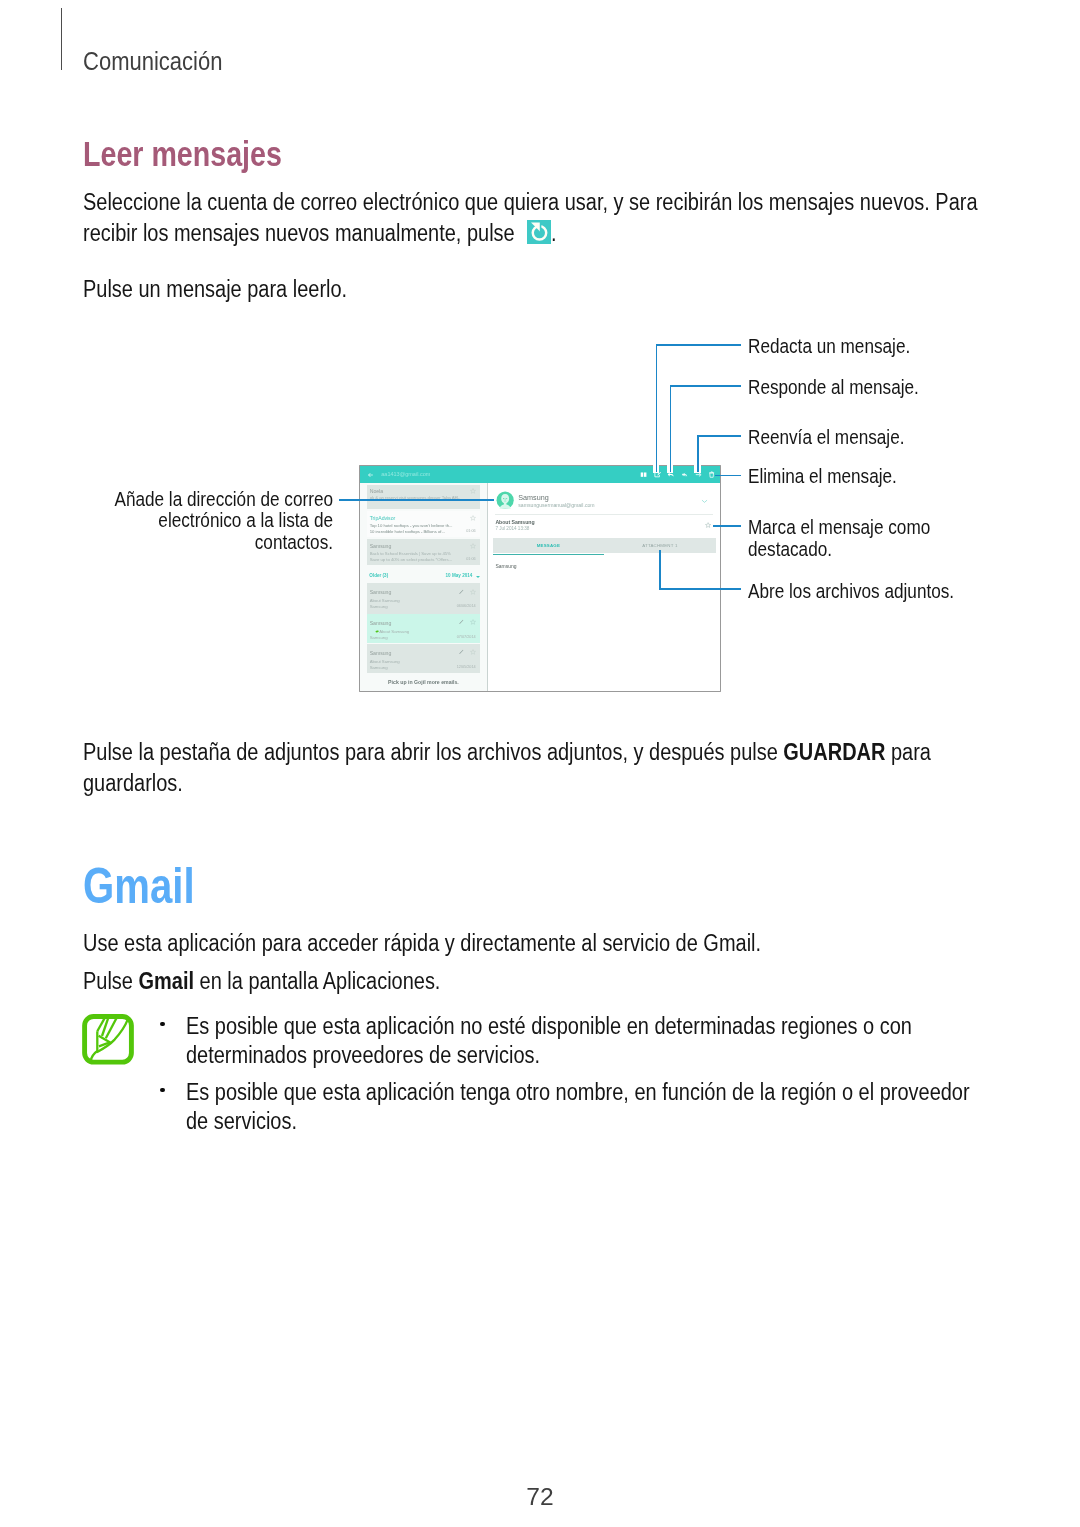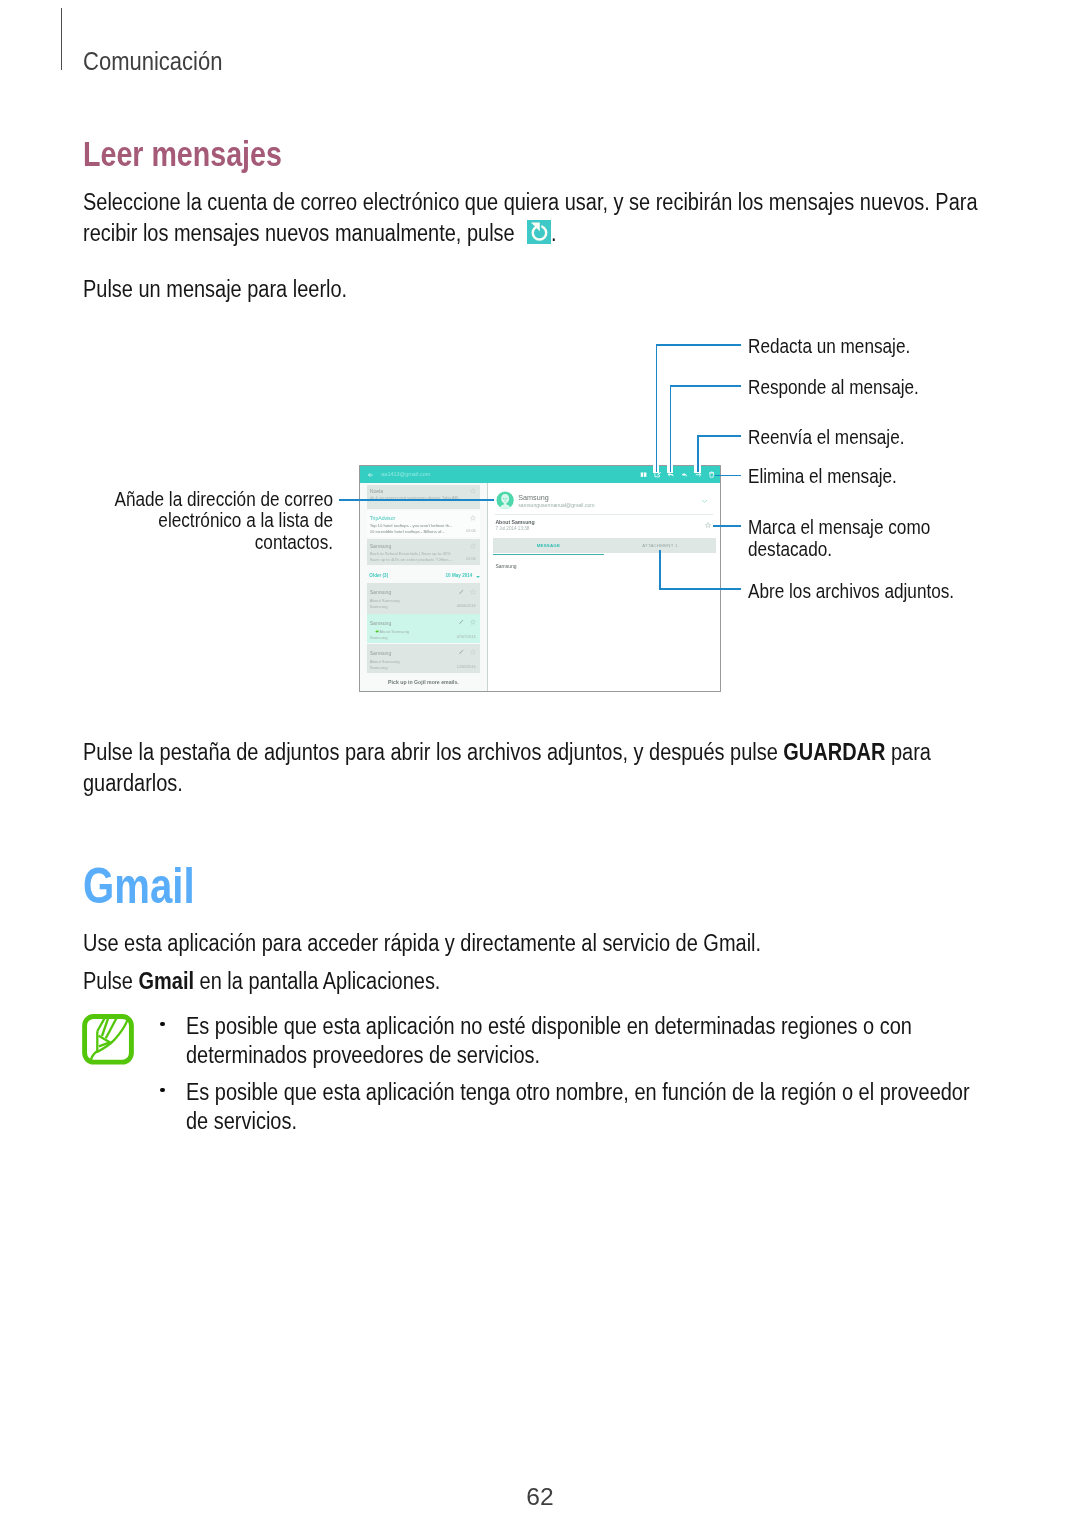--- a/index.html
+++ b/index.html
@@ -308,14 +308,14 @@
       </g>
     </svg>
   </div>
 
   <div class="bodytxt" style="top:1003.5px;left:185.7px;width:880px;line-height:29.8px"><span>Es posible que esta aplicación no esté disponible en determinadas regiones o con determinados proveedores de servicios.</span></div>
   <div class="bdot" style="left:160.4px;top:1013.9px"></div>
 
   <div class="bodytxt" style="top:1069.5px;left:185.7px;width:940px;line-height:29.8px"><span>Es posible que esta aplicación tenga otro nombre, en función de la región o el proveedor de servicios.</span></div>
   <div class="bdot" style="left:160.4px;top:1080.2px"></div>
 
-  <div class="pagenum" style="top:1476.6px">62</div>
+  <div class="pagenum" style="top:1476.6px">72</div>
 </div>
 
 </body></html>

